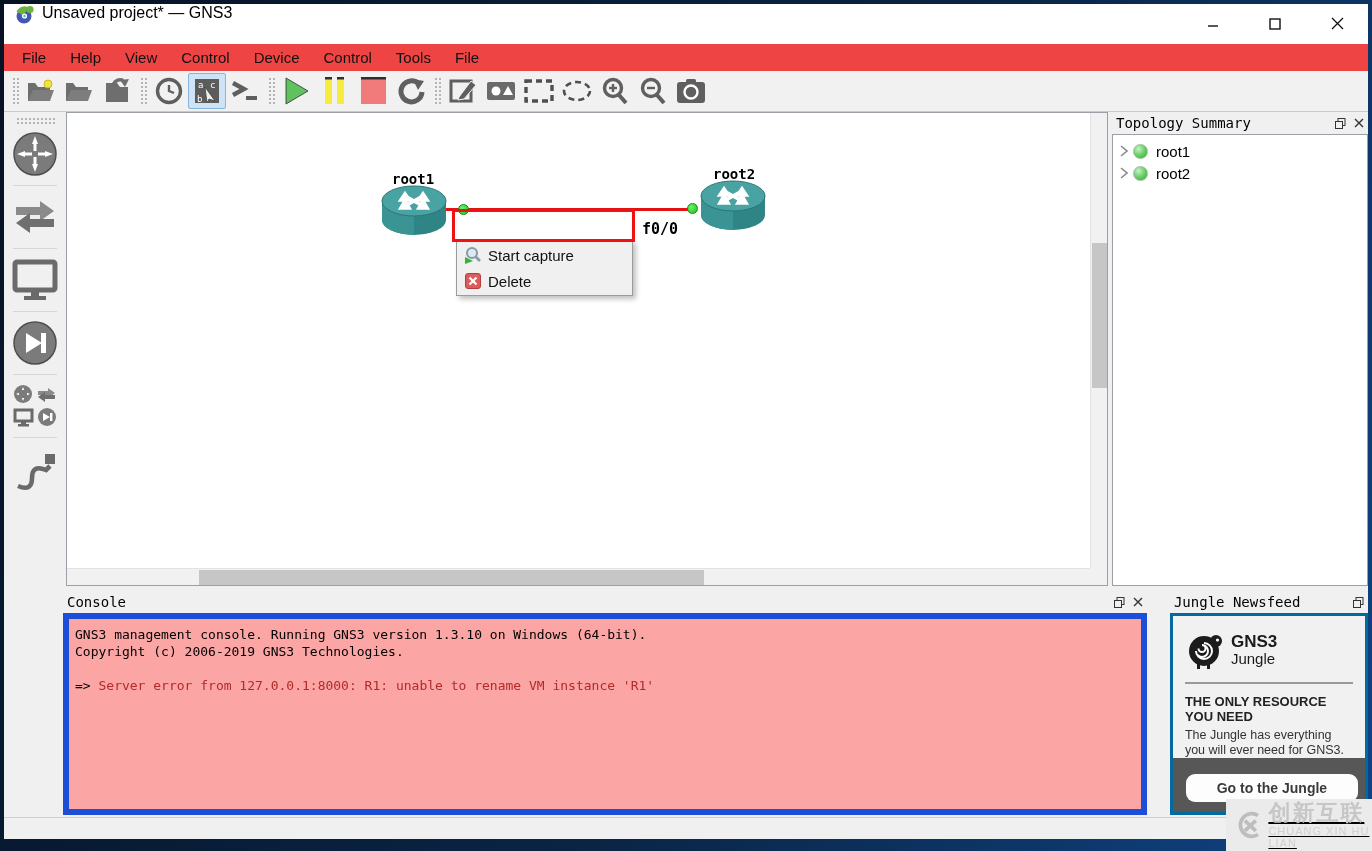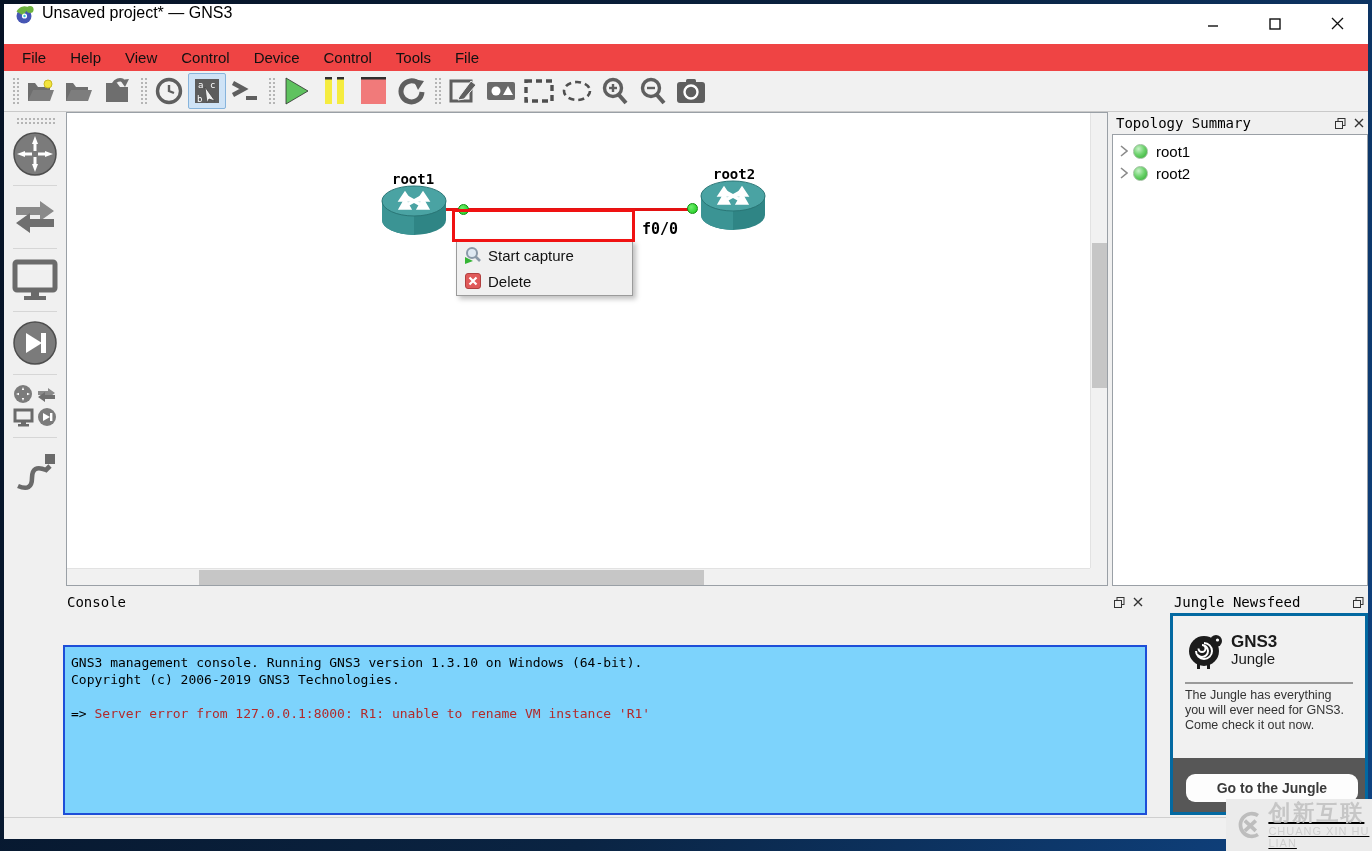--- a/index.html
+++ b/index.html
@@ -76,22 +76,22 @@
   .led { width:15px; height:15px; border-radius:50%; margin-right:8px;
          background:radial-gradient(circle at 35% 30%, #c9f2c9 0%, #6fd46f 45%, #2aa82a 100%);
          border:1px solid #9dbf9d; }
   .treelabel { font-size:15px; color:#000; }
 
   
   .splitter { height:5px; }
 
   
   .consolerow { height:225px; display:flex; padding-left:59px; }
-  .consolepanel { width:1100px; display:flex; flex-direction:column;gap:32px; }
-  .consolebody { flex:1; background:#7dd3fc; border:2px solid #1d4ed8;
+  .consolepanel { width:1100px; display:flex; flex-direction:column; }
+  .consolebody { flex:1; background:#fca5a5; border:6px solid #1d4ed8;
                  font-family:"DejaVu Sans Mono", monospace; font-size:13px; line-height:17px;
                  color:#000; padding:7px 6px; }
   .errline .pfx { color:#000; }
   .errline .etext { color:#b22a2a; }
 
   .newsgap { width:8px; }
   .newspanel { width:201px; display:flex; flex-direction:column;margin-left:15px; }
   .newsbody { flex:1; background:#f1f1f1; border:3px solid #0369a1; position:relative; overflow:hidden; }
   .newslogo { display:flex; align-items:center; margin:14px 0 0 12px; }
   .newslogotext { margin-left:6px; }
@@ -511,20 +511,21 @@
             <path d="M19 21 m0 -8 a8 8 0 1 1 -8 8 a6 6 0 1 0 6 -6 a3.5 3.5 0 1 1 -3.5 3.5" fill="none" stroke="#ffffff" stroke-width="2"></path>
             <rect x="12" y="34" width="3" height="5" fill="#1c1c1c"></rect>
             <rect x="22" y="34" width="3" height="5" fill="#1c1c1c"></rect>
           </svg>
           <div class="newslogotext">
             <div class="nlt1">GNS3</div>
             <div class="nlt2">Jungle</div>
           </div>
         </div>
         <div class="newsdivider"></div>
+        <div class="newsheading">THE ONLY RESOURCE YOU NEED</div>
         <div class="newsbodytext">The Jungle has everything you will ever need for GNS3. Come check it out now.</div>
         <div class="newsdark">
           <div class="junglebtn">Go to the Jungle</div>
         </div>
       </div>
     </div>
   </div>
 
   <div class="statusbar"></div>
 </div>

